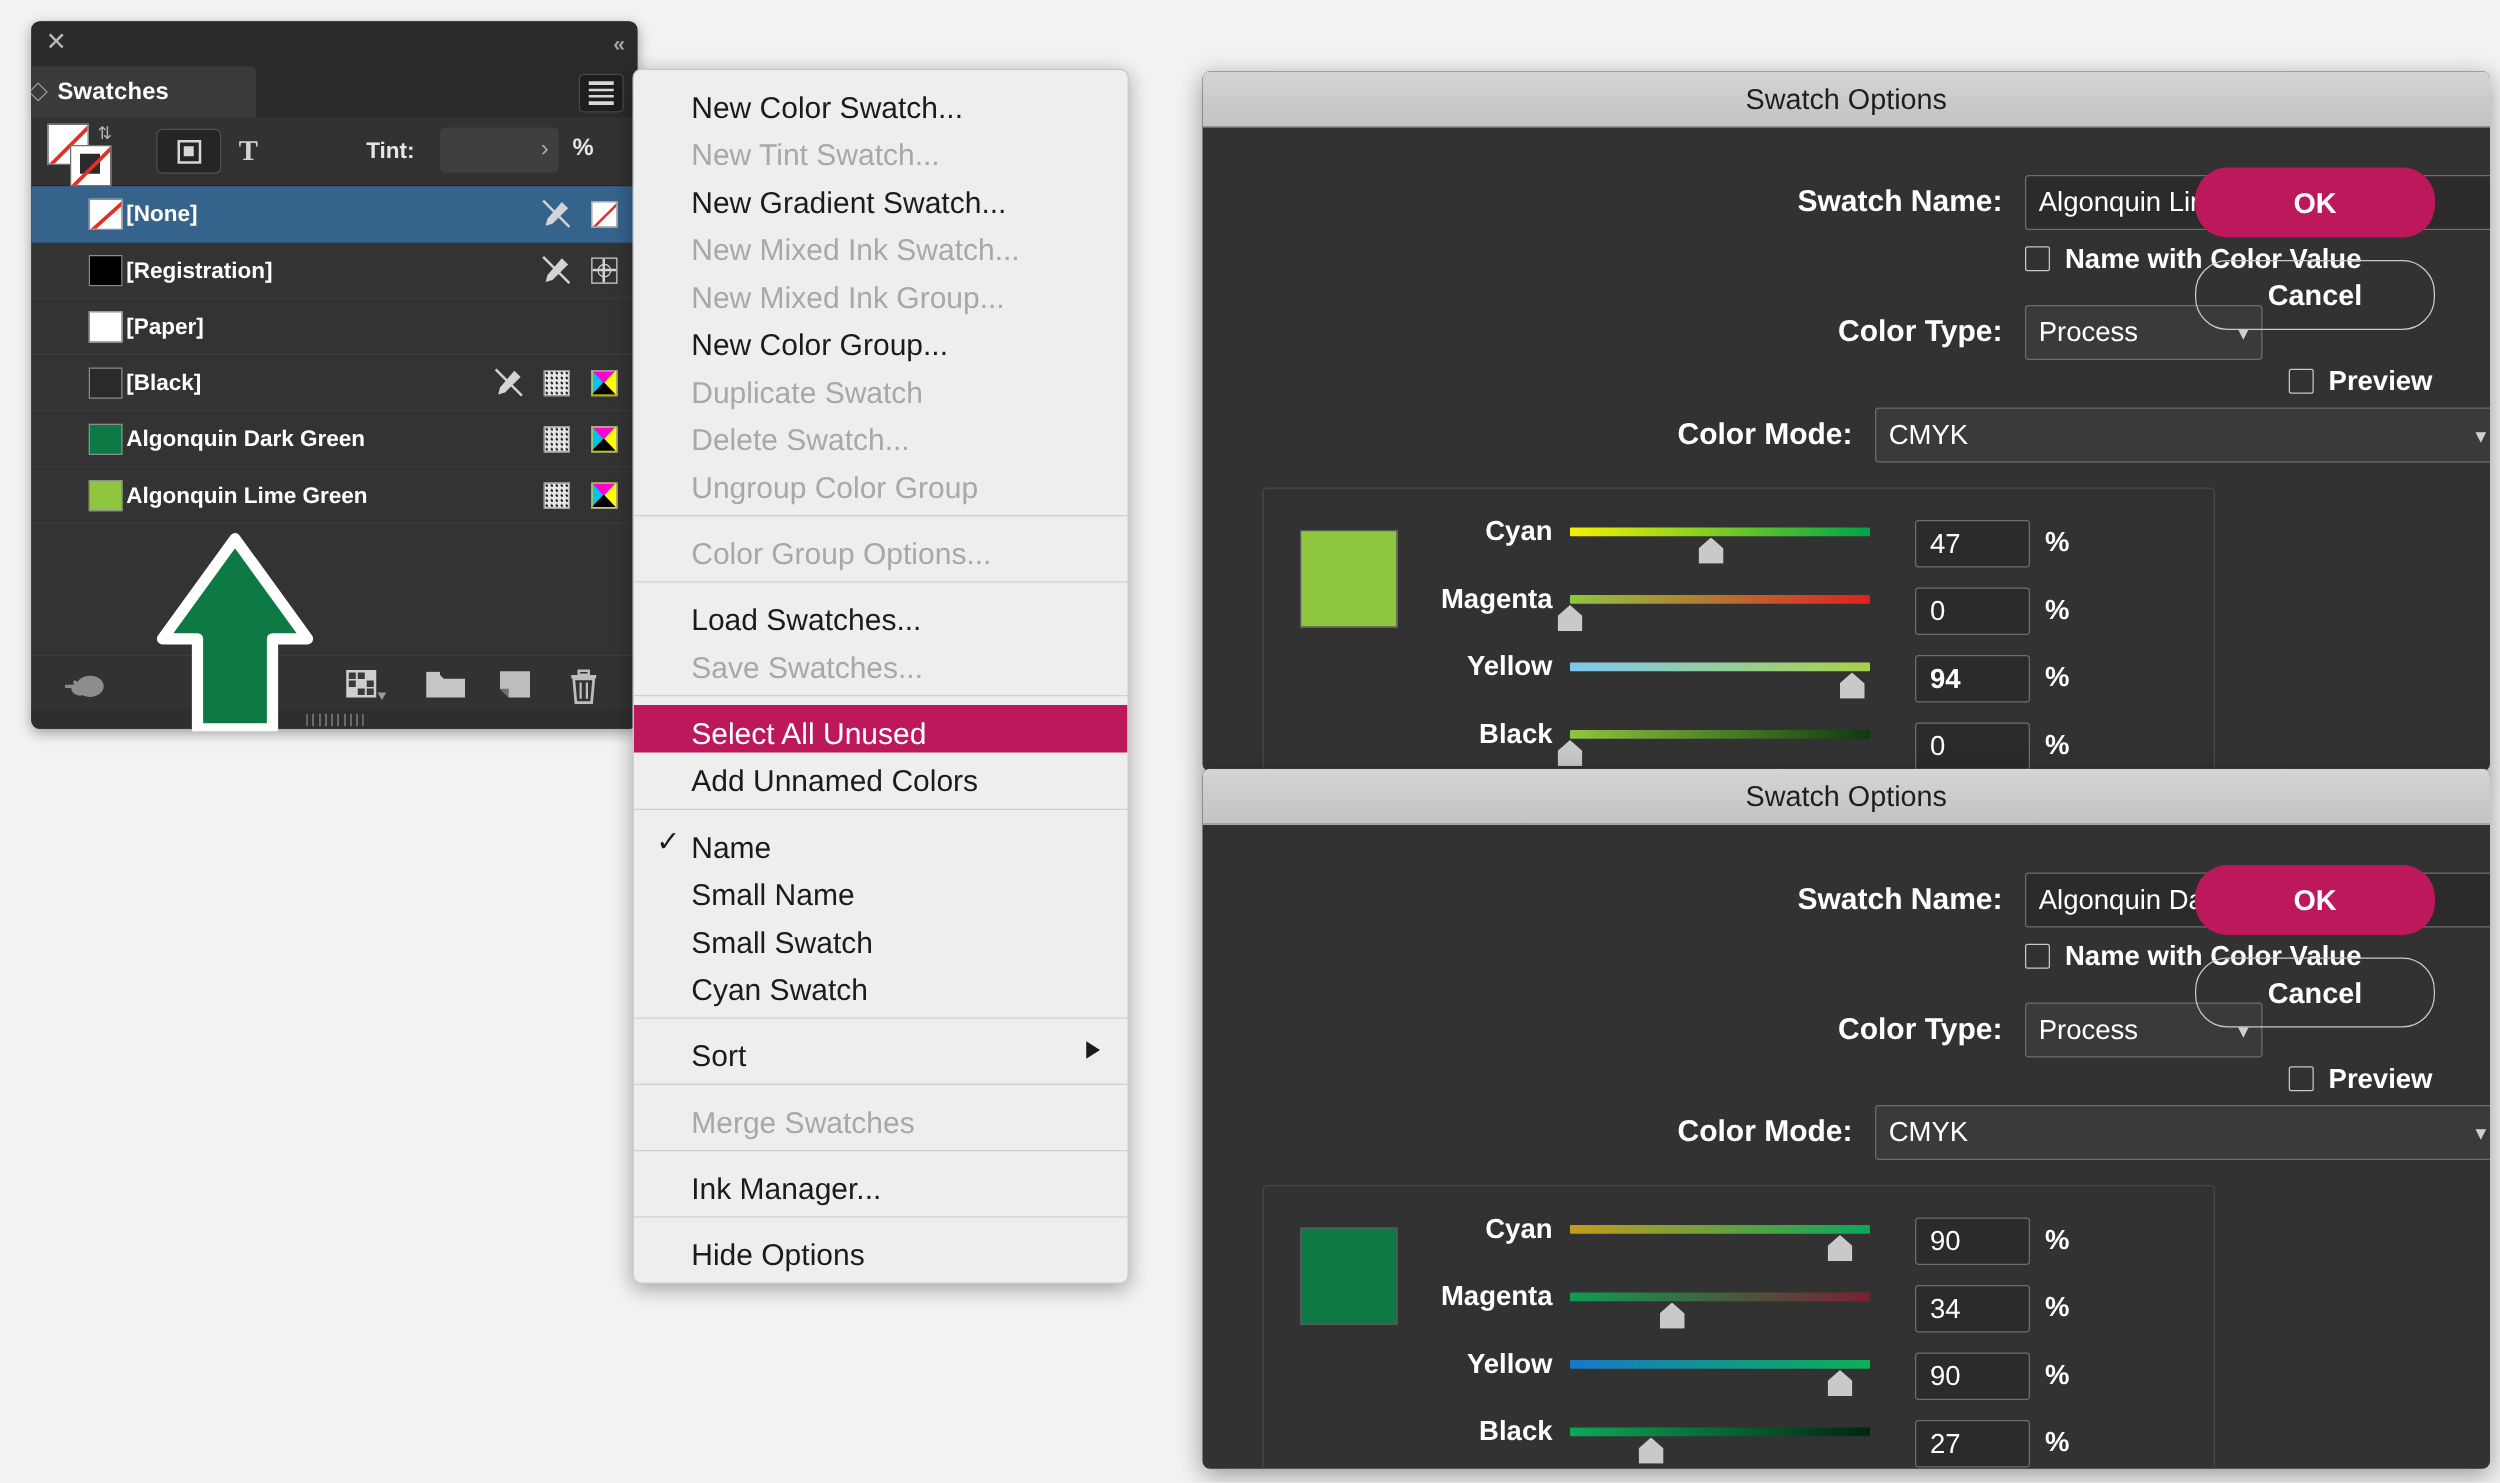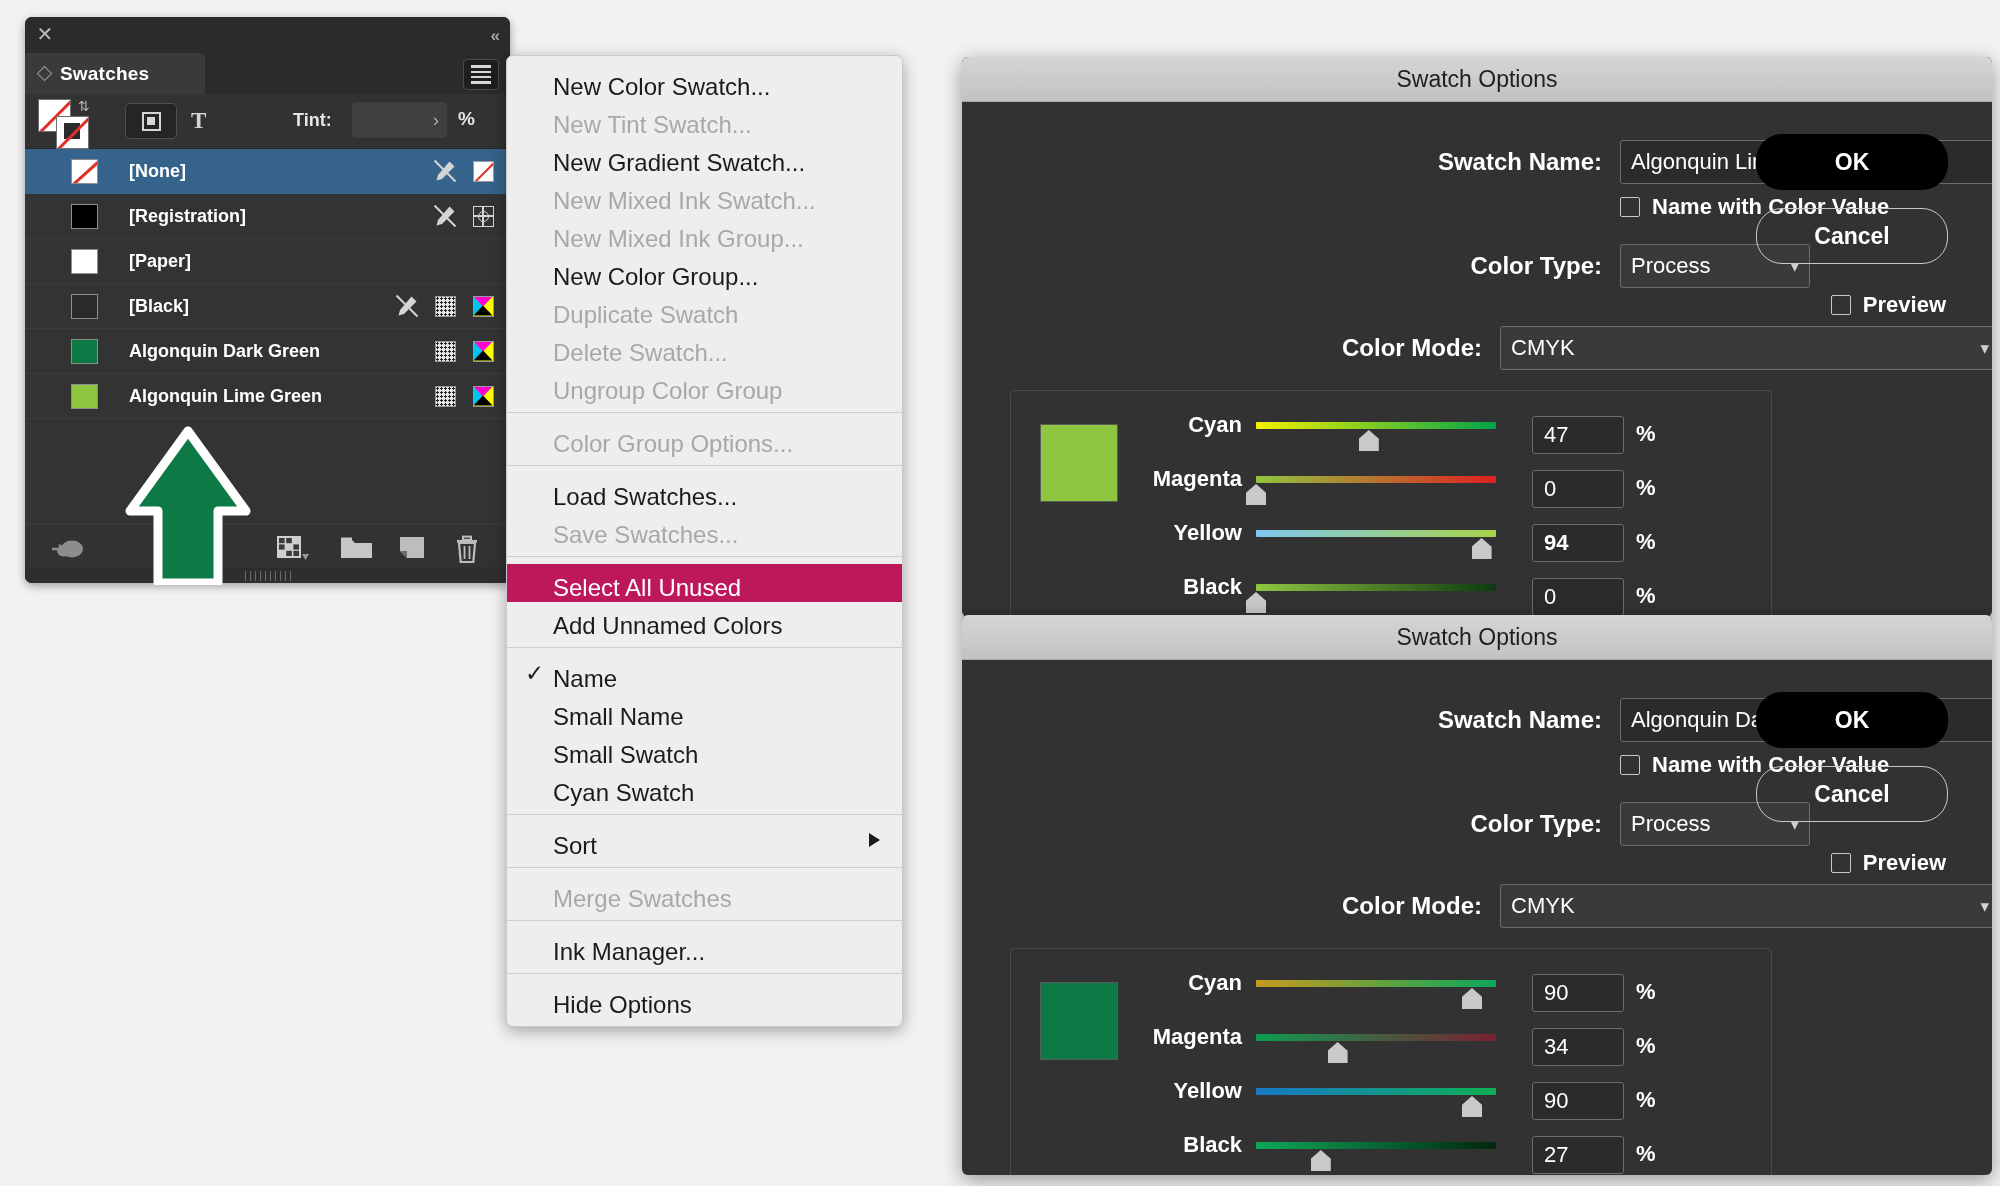--- a/index.html
+++ b/index.html
@@ -27,21 +27,21 @@
   .panel-collapse{
     position:absolute;right:12px;top:9px;color:#a5a5a5;font-size:17px;
     letter-spacing:-2px;font-weight:bold;
   }
   .panel-tabbar{
     position:relative;height:41px;background:#2b2b2b;
   }
   .panel-tab{
     position:absolute;left:0;top:0;height:41px;width:180px;
     background:#3a3a3a;border-top-right-radius:5px;
-    display:flex;align-items:center;padding-left:14px;box-sizing:border-box;
+    display:flex;align-items:center;box-sizing:border-box;
   }
   .tab-diamond{
     width:11px;height:11px;border:1.6px solid #9a9a9a;
     transform:rotate(45deg);margin-right:10px;box-sizing:border-box;
   }
   .tab-label{color:#ffffff;font-size:19px;font-weight:bold;letter-spacing:.2px;}
   .panel-menu-btn{
     position:absolute;right:11px;top:6px;width:34px;height:29px;
     background:#1e1e1e;border:1px solid #4a4a4a;border-radius:4px;
     display:flex;flex-direction:column;justify-content:center;align-items:center;gap:3px;
@@ -106,21 +106,21 @@
   .swatch-row.selected{background:#35638c;border-bottom-color:#35638c;}
   .sw-chip{
     width:27px;height:25px;margin-left:46px;border:1.4px solid #8d8d8d;
     box-sizing:border-box;position:relative;overflow:hidden;flex:none;
   }
   .sw-chip .slash{
     position:absolute;left:-5px;top:11px;width:39px;height:2.6px;background:#e03127;
     transform:rotate(-42deg);
   }
   .sw-name{
-    margin-left:31px;color:#ffffff;font-size:18px;font-weight:bold;white-space:nowrap;
+    margin-left:3px;color:#ffffff;font-size:18px;font-weight:bold;white-space:nowrap;
   }
   .sw-icons{
     position:absolute;right:8px;top:0;height:44px;display:flex;align-items:center;gap:0px;
   }
   .ic{width:38px;height:44px;display:flex;align-items:center;justify-content:center;}
   .ic svg{display:block;}
   .halftone{
     width:21px;height:21px;background:#e6e6e6;border:1.3px solid #9a9a9a;box-sizing:border-box;
     background-image:
       radial-gradient(circle at 1.5px 1.5px, #222 1.1px, transparent 1.2px);
@@ -204,21 +204,21 @@
     color:#ffffff;font-size:22px;padding:6px 10px;box-sizing:border-box;
     display:flex;align-items:center;justify-content:space-between;
   }
   .selectbox .chev{color:#d0d0d0;font-size:17px;margin-left:14px;}
   .ckbox{
     width:20px;height:20px;border:1.6px solid #c8c8c8;border-radius:2px;
     box-sizing:border-box;background:transparent;flex:none;
   }
   .ckbox-label{color:#ffffff;font-size:22px;font-weight:bold;margin-left:12px;}
   .btn-ok{
-    background:#000000;color:#ffffff;border-radius:26px;
+    background:#be185d;color:#ffffff;border-radius:26px;
     display:flex;align-items:center;justify-content:center;
     font-size:23px;font-weight:bold;
   }
   .btn-cancel{
     background:transparent;color:#ffffff;border:1.6px solid #c9c9c9;border-radius:26px;
     display:flex;align-items:center;justify-content:center;
     font-size:23px;font-weight:bold;box-sizing:border-box;
   }
   .colorbox{border:1px solid #5b5b5b;box-sizing:border-box;}
   .slider-track{height:7px;border-radius:1px;position:relative;}

